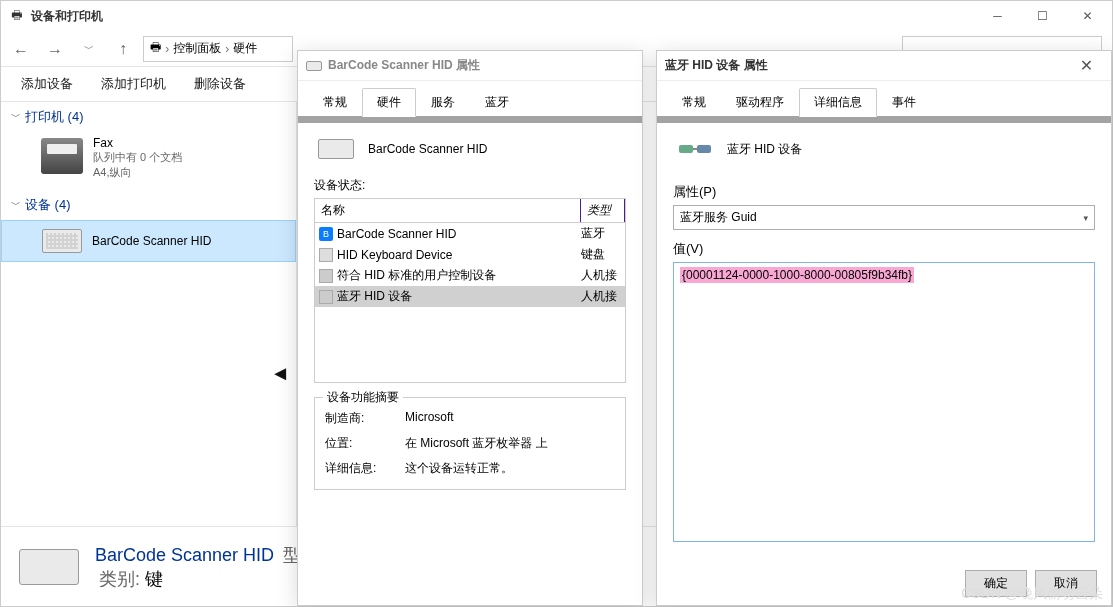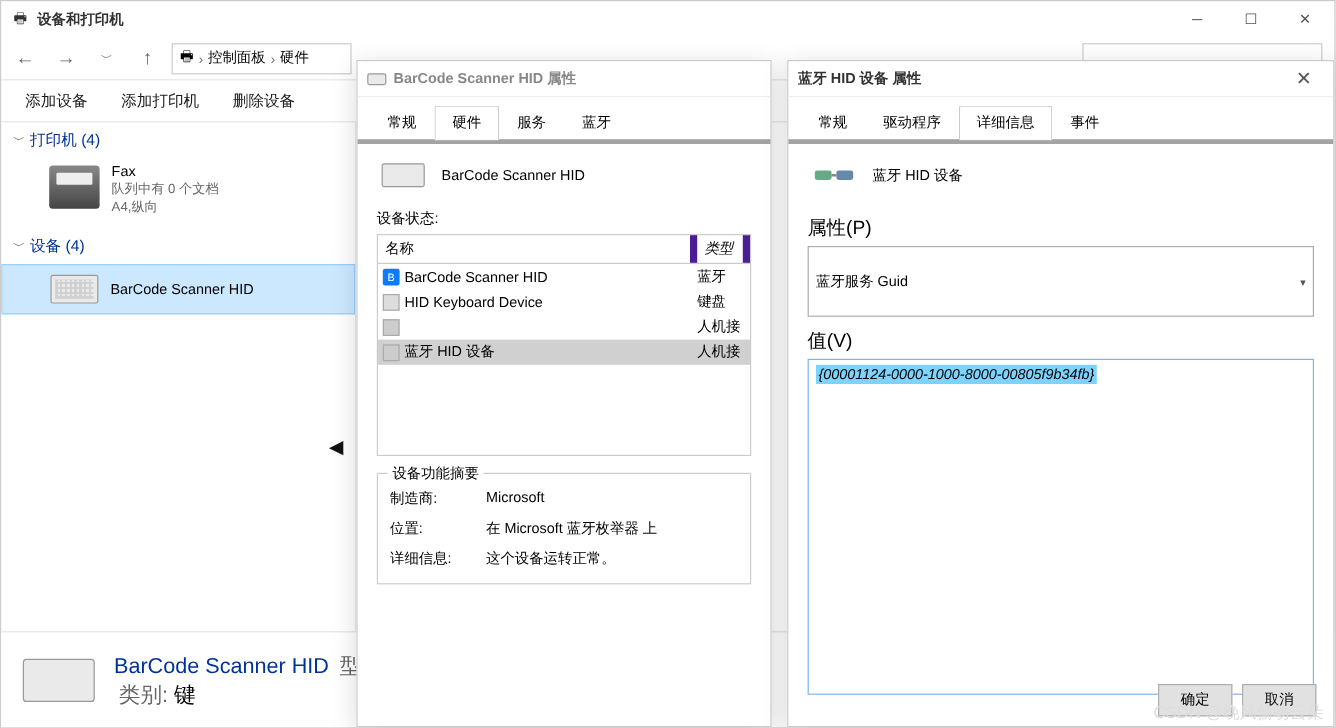--- a/index.html
+++ b/index.html
@@ -36,29 +36,29 @@
   .kbd-icon::before{content:"";position:absolute;inset:3px;background:repeating-linear-gradient(90deg,#bbb 0 2px,transparent 2px 4px),repeating-linear-gradient(0deg,#bbb 0 2px,transparent 2px 4px);opacity:0.5;}
   .arrow-overlay { position:absolute; right:6px; top:260px; color:#111; font-size:20px; font-weight:bold; }
   .detailbar { position:absolute; bottom:0; left:0; right:0; height:80px; border-top:1px solid #e5e5e5; display:flex; align-items:center; padding:10px 18px; gap:16px; background:#fff;}
   .detailbar .big-kbd { width:60px; height:36px; background:#eaeaea; border:1px solid #999; border-radius:3px; }
   .detailbar .dtext { font-size:18px; }
   .detailbar .dlabel { color:#666; margin-left:4px;}
 
   
   #dlg1 { left: 297px; top: 50px; width: 346px; height: 556px; }
   #dlg1 .titlebar { color:#888; border-bottom:1px solid #eee;}
-  .tabs { display:flex; padding: 6px 4px 0 10px; border-bottom:4px solid #a3a3a3; gap:0; position:relative;}
+  .tabs { display:flex; padding: 6px 4px 0 10px; border-bottom:7px solid #a3a3a3; gap:0; position:relative;}
   .tab { padding:5px 14px; border:1px solid transparent; font-size:12px; position:relative; top:1px; }
   .tab.active { border:1px solid #ccc; border-bottom:1px solid #fff; background:#fff; border-radius:2px 2px 0 0; }
   .dlgbody { padding: 12px 16px; }
   .devhdr { display:flex; align-items:center; gap:14px; padding:4px 4px 14px 4px;}
   .kbd-small { width:36px; height:20px; background:#eaeaea; border:1px solid #999; border-radius:2px;}
   .grouplabel { font-size:12px; padding: 4px 0; }
   .tablehdr { display:flex; border:1px solid #ccc; background:#fff; font-size:12px; }
-  .tablehdr .col { padding:3px 6px; border-right:6px solid #4c1d95; }
+  .tablehdr .col { padding:3px 6px; border-right:1px solid #4c1d95; }
   .tablehdr .col.name { flex:1; }
   .tablehdr .col.type { width:44px;font-style:italic; }
   .tbody { border:1px solid #ccc; border-top:none; height:160px; overflow:hidden;}
   .trow { display:flex; align-items:center; padding:2px 4px; font-size:12px; gap:4px;}
   .trow.sel { background:#d0d0d0; }
   .trow .rname { flex:1; display:flex; align-items:center; gap:4px; }
   .trow .rtype { width:40px; }
   .tiny-icon { width:14px; height:14px; display:inline-flex; align-items:center; justify-content:center; font-size:11px;}
   .bt-icon { background:#0a7cff; color:#fff; border-radius:2px; font-size:9px;}
   .kb-icon { background:#ddd; border:1px solid #aaa;}
@@ -67,25 +67,25 @@
   .summary .legend { position:absolute; top:-9px; left:8px; background:#fff; padding:0 4px; font-size:12px;}
   .summary .row { display:flex; padding:4px 0; font-size:12px;}
   .summary .k { width:80px; }
 
   
   #dlg2 { left: 656px; top: 50px; width: 456px; height: 556px; }
   #dlg2 .titlebar { border-bottom:1px solid #eee;}
   #dlg2 .winbtn.close { font-size:16px; }
   .hid-icon { width:36px; height:20px; display:flex; align-items:center; justify-content:center;}
   .hid-icon svg { width:36px; height:20px; }
-  .proplabel { font-size:16px; margin:10px 0 4px 0;}
-  .combo { display:flex; align-items:center; justify-content:space-between; border:1px solid #adadad; padding:20px 6px; font-size:12px; background:#fff;}
+  .proplabel { font-size:13px; margin:10px 0 4px 0;}
+  .combo { display:flex; align-items:center; justify-content:space-between; border:1px solid #adadad; padding:3px 6px; font-size:12px; background:#fff;}
   .combo .dd { font-size:9px; color:#555;}
   .valbox { border:1px solid #7eb4ea; height:280px; padding:4px 6px; font-size:12px; background:#fff;}
-  .valbox .valrow { background:#7dd3fc; padding:1px 2px; display:inline-block;font-style:italic;}
+  .valbox .valrow { background:#f9a8d4; padding:1px 2px; display:inline-block;}
   .btnrow { position:absolute; bottom:8px; right:14px; display:flex; gap:8px;}
   .btn { border:1px solid #adadad; background:#e1e1e1; padding:4px 18px; font-size:12px;}
   
   .watermark { position:absolute; right:10px; bottom:4px; color:#ddd; font-size:14px; pointer-events:none; font-family: sans-serif;}
 </style>
 </head>
 <body>
 
 <div id="explorer" class="win">
   <div class="titlebar">
@@ -191,20 +191,21 @@
         <div class="trow">
           <div class="rname">
             <span class="tiny-icon kb-icon"></span>
             <span>HID Keyboard Device</span>
           </div>
           <div class="rtype">键盘</div>
         </div>
         <div class="trow">
           <div class="rname">
             <span class="tiny-icon hi-icon"></span>
+            <span>符合 HID 标准的用户控制设备</span>
           </div>
           <div class="rtype">人机接</div>
         </div>
         <div class="trow sel">
           <div class="rname">
             <span class="tiny-icon hi-icon"></span>
             <span>蓝牙 HID 设备</span>
           </div>
           <div class="rtype">人机接</div>
         </div>

